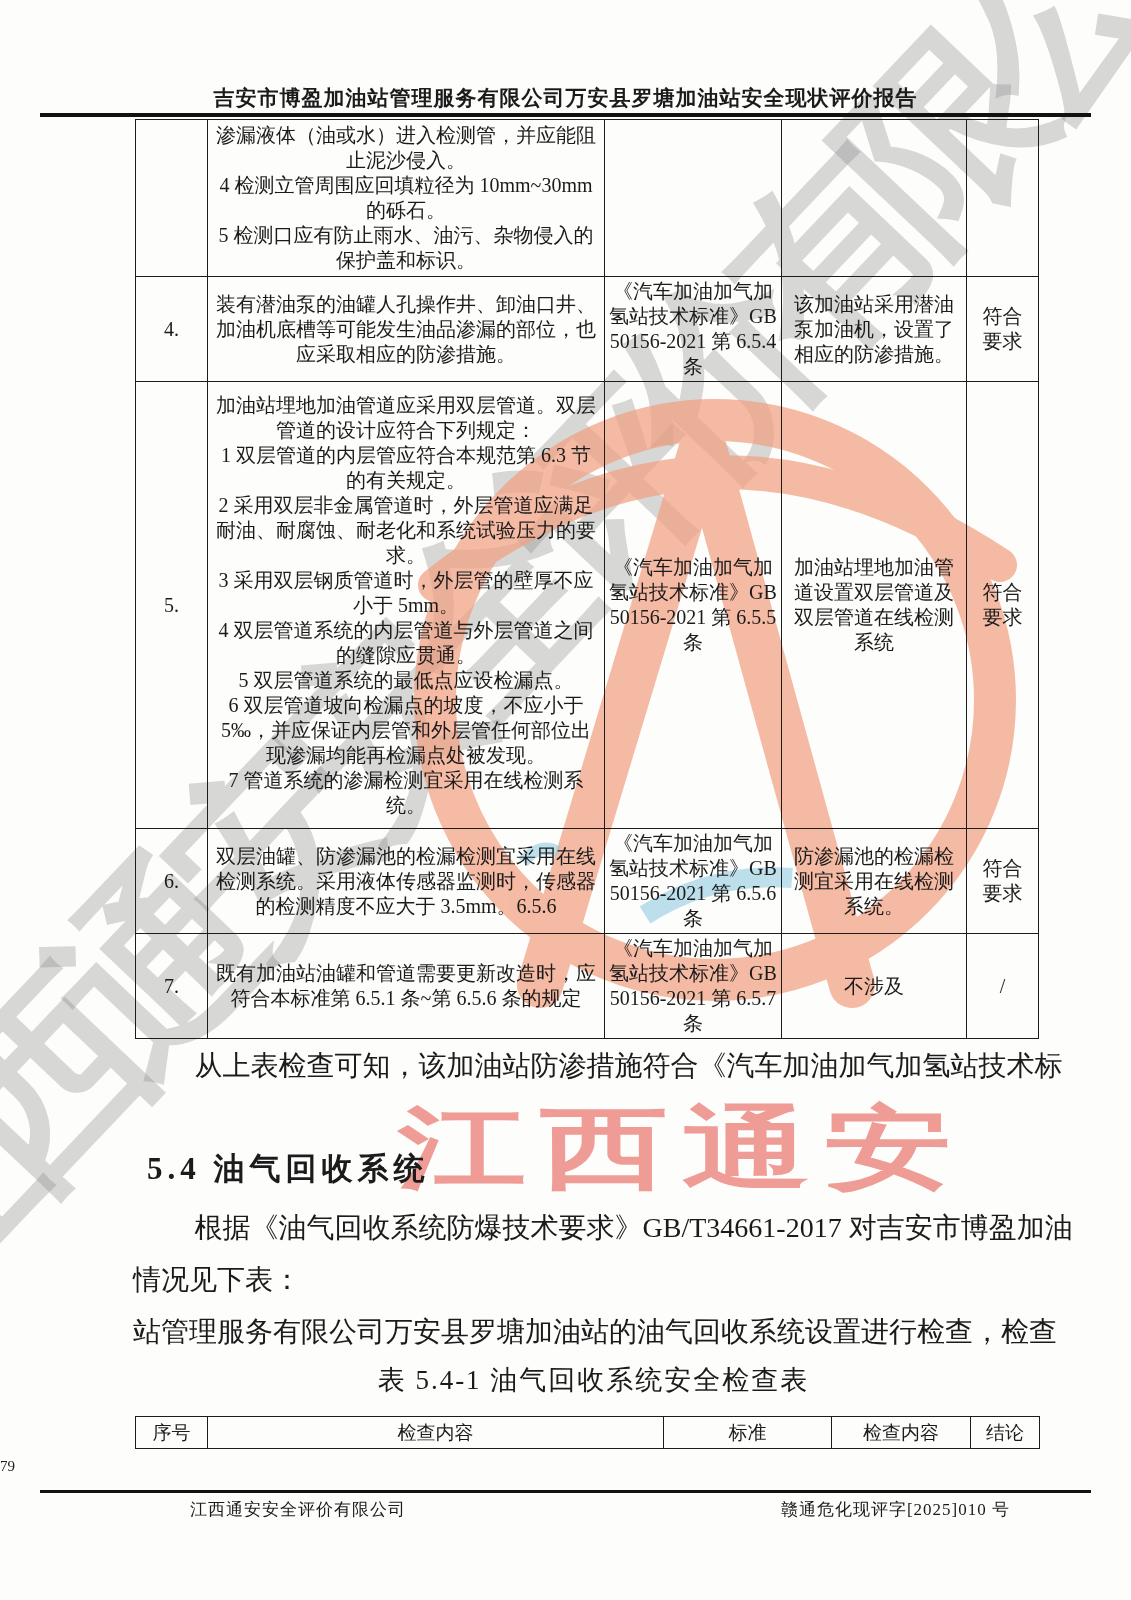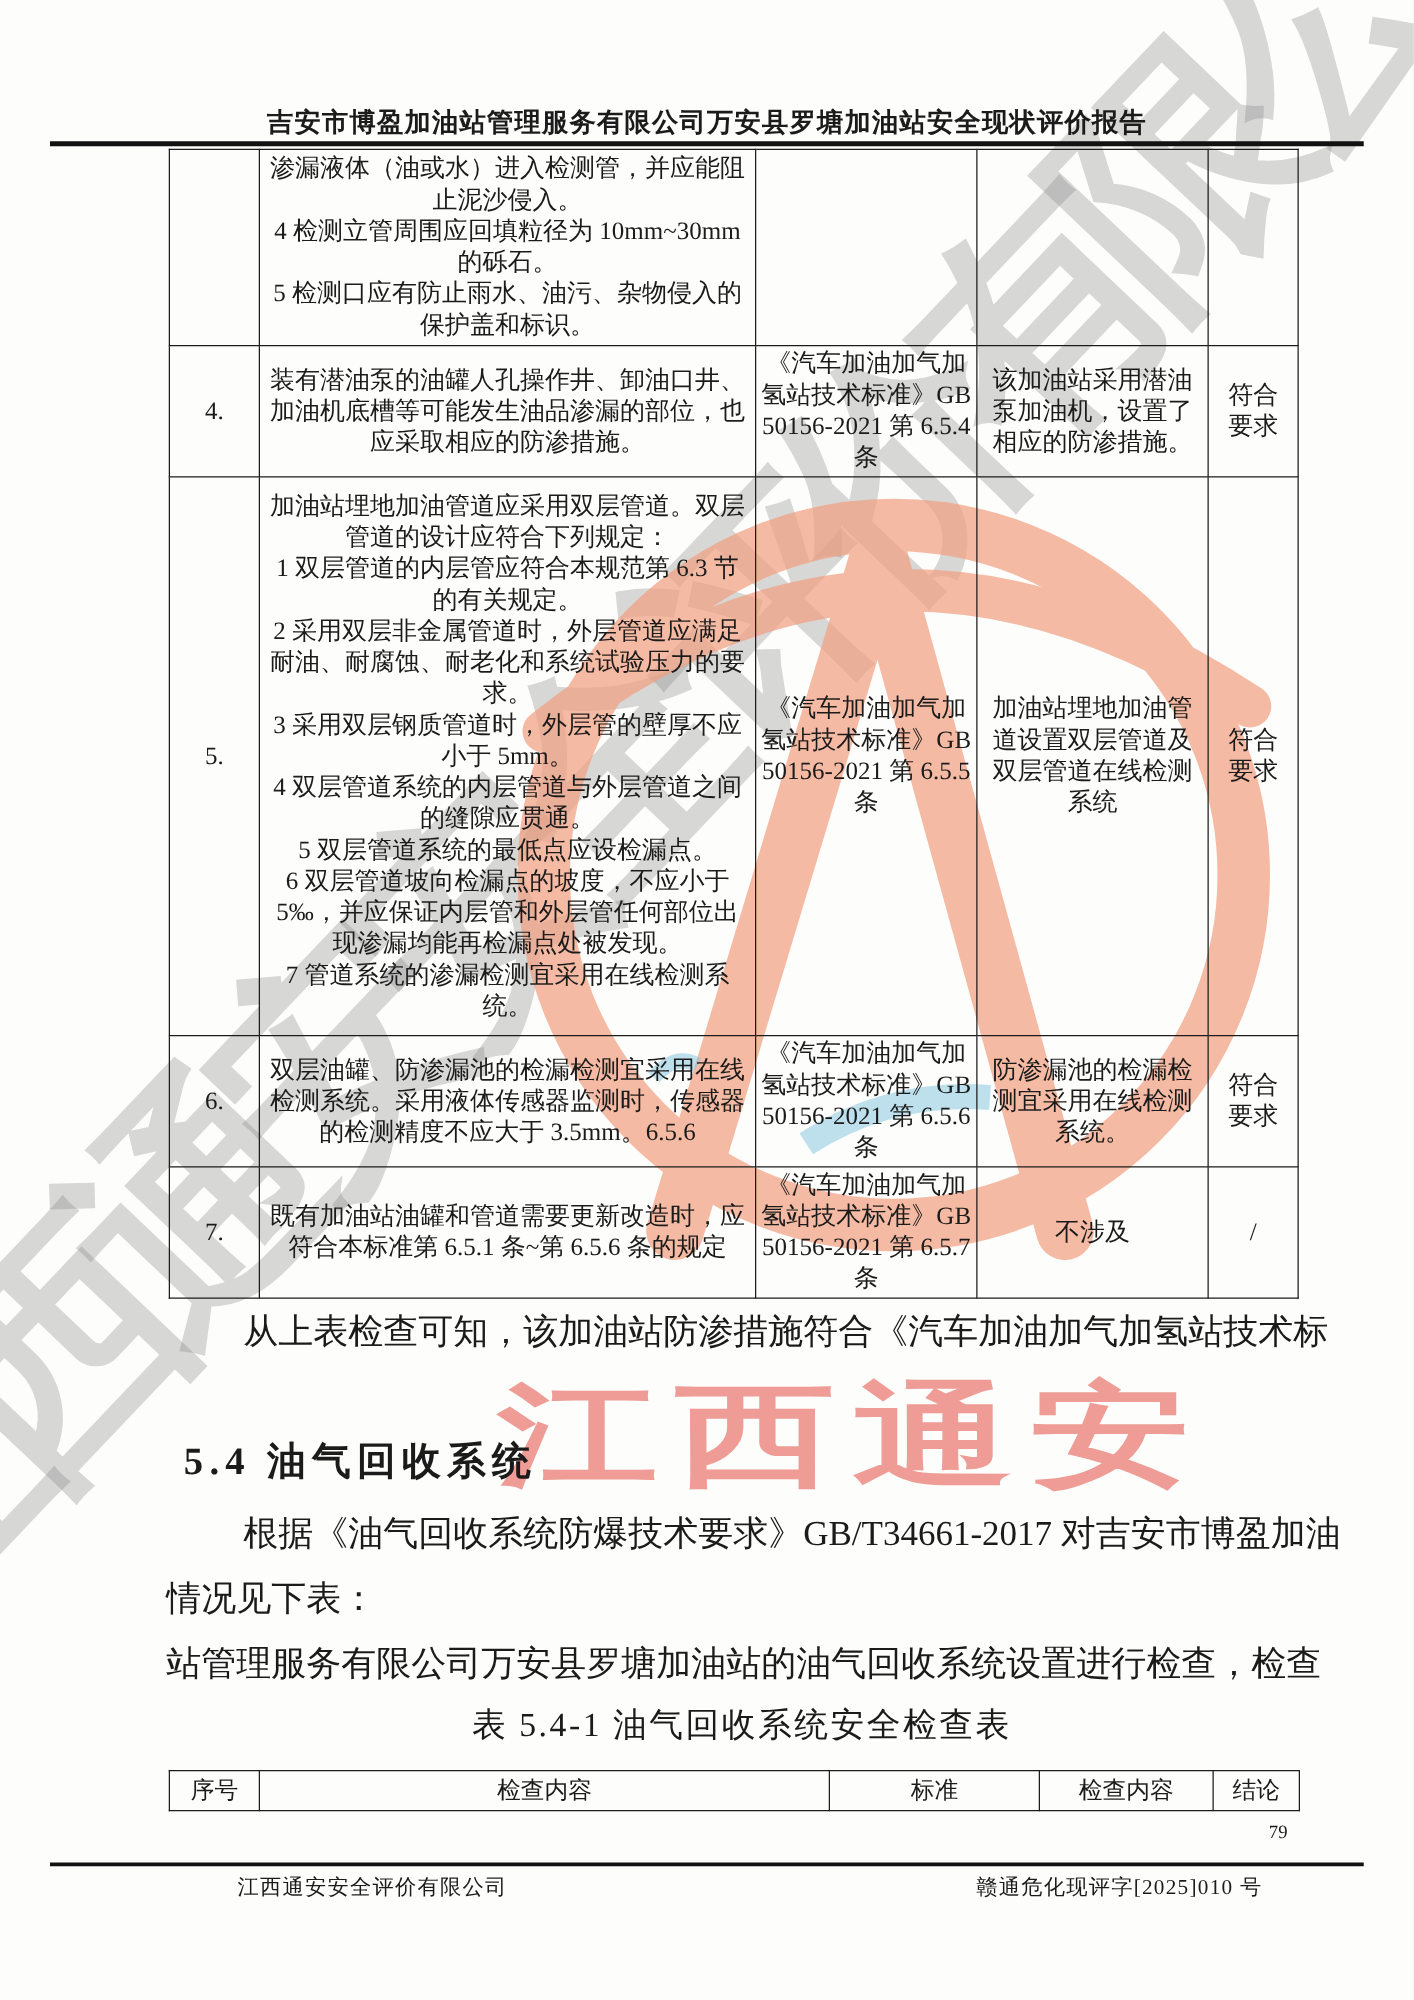--- a/index.html
+++ b/index.html
@@ -30,21 +30,21 @@
   }
   .wm-logo{left:0;top:0;width:1131px;height:1600px;}
   
   .content{position:absolute;left:0;top:0;width:1131px;height:1348px;z-index:1;}
   .hdr-title{
     position:absolute;left:0;top:84px;width:1131px;
     text-align:center;font-size:21px;font-weight:bold;letter-spacing:1px;
   }
   .hdr-rule{position:absolute;left:40px;top:113px;width:1051px;height:4px;background:#121212;}
   .ftr-rule{position:absolute;left:40px;top:1490px;width:1051px;height:3px;background:#121212;}
-  .page-num{position:absolute;left:0;top:1458px;width:1030px;text-align:right;font-size:15px;}
+  .page-num{position:absolute;left:0;top:1458px;width:1030px;text-align:left;font-size:15px;}
   .ftr-left{position:absolute;left:190px;top:1498px;font-size:17px;letter-spacing:1px;}
   .ftr-right{position:absolute;right:121px;top:1498px;font-size:17px;letter-spacing:1px;}
   
   table{border-collapse:collapse;table-layout:fixed;}
   td,th{
     border:1.5px solid #1c1c1c;
     font-size:20px;line-height:25px;
     text-align:center;vertical-align:middle;
     padding:2px 4px;overflow:hidden;
   }

